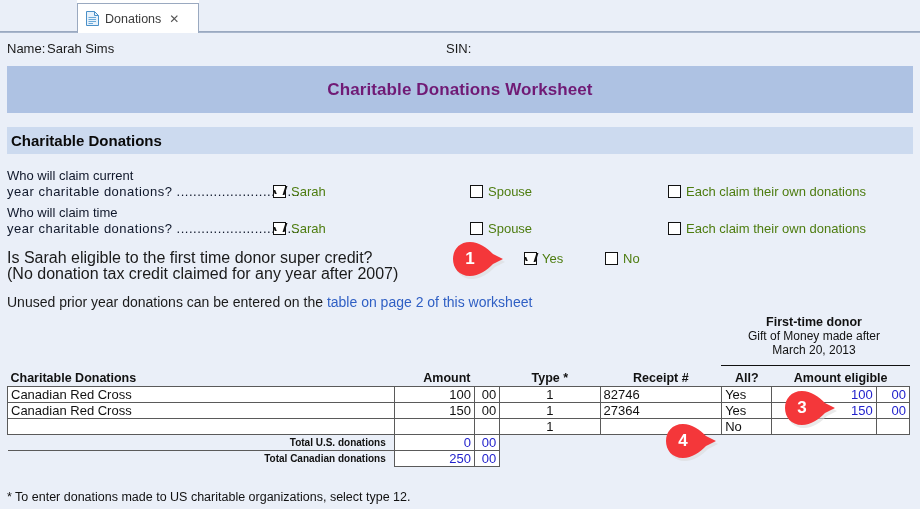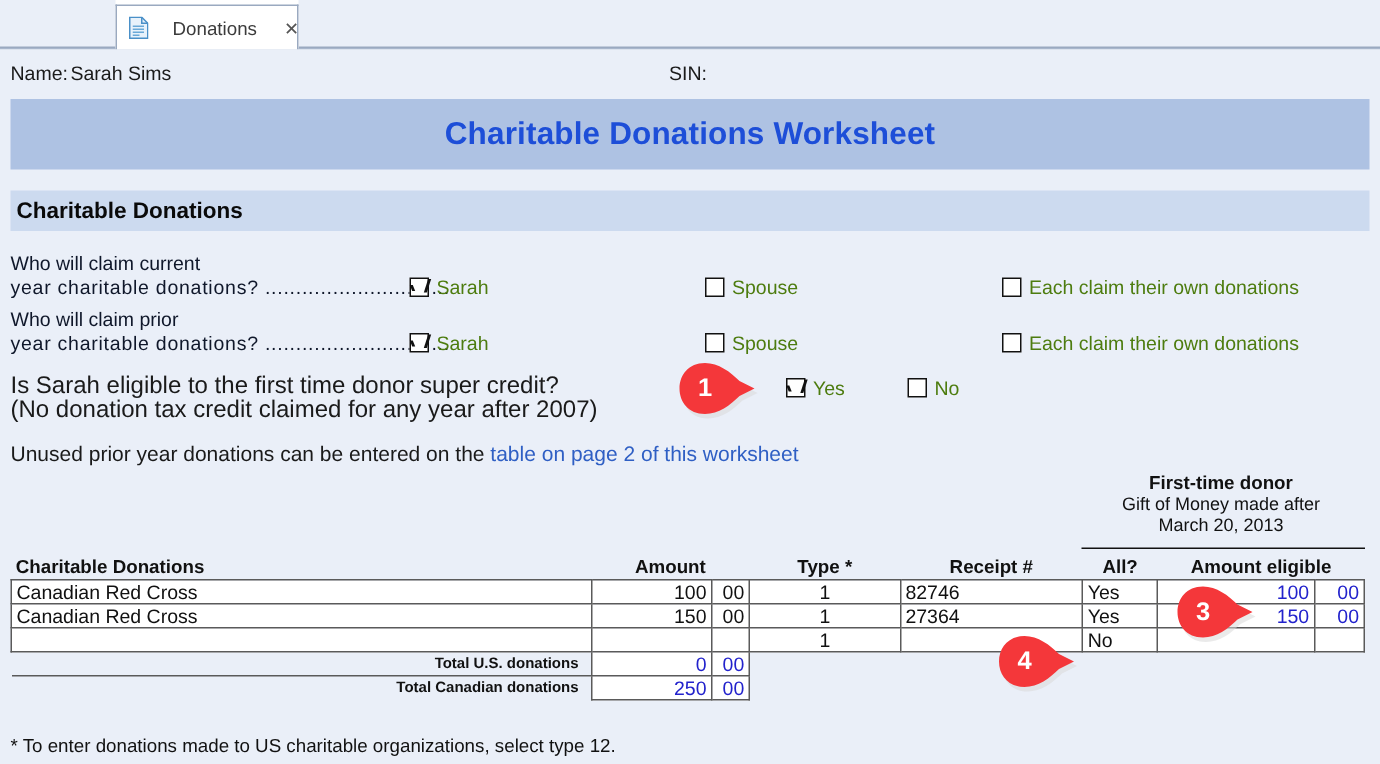--- a/index.html
+++ b/index.html
@@ -39,21 +39,21 @@
   }
   .tab {
     position: absolute; left: 77px; top: 3px;
     width: 122px; height: 30px;
     background: #ffffff;
     border: 1px solid #9aa9c0;
     border-bottom: none;
     box-sizing: border-box;
     display: flex; align-items: center;
     padding-left: 8px;
-    gap: 16px;
+    gap: 6px;
   }
   .tab-doc-icon { width: 13px; height: 15px; flex: none; display:block; }
   .tab-label {
     font-size: 12.5px; color: #3b3b3b;
     white-space: nowrap;
   }
   .tab-close {
     font-size: 12px; color: #555; margin-left: 2px;
     line-height: 1; cursor: pointer;
     font-family: "Liberation Sans", sans-serif;
@@ -79,21 +79,21 @@
   }
 
   
   .titleband {
     position: absolute; left: 7px; top: 66px;
     width: 906px; height: 47px;
     background: #aec2e3;
     display: flex; align-items: center; justify-content: center;
   }
   .titleband-text {
-    font-size: 21px; font-weight: bold; color: #1d4ed8;
+    font-size: 17px; font-weight: bold; color: #701a75;
     letter-spacing: 0.1px;
   }
 
   
   .sectionband {
     position: absolute; left: 7px; top: 127px;
     width: 906px; height: 27px;
     background: #ccdaef;
     display: flex; align-items: center;
   }
@@ -281,21 +281,21 @@
   <div class="cb-opt" style="left:470px; top:184px;">
     <span class="checkbox"></span>
     <span>Spouse</span>
   </div>
   <div class="cb-opt" style="left:668px; top:184px;">
     <span class="checkbox"></span>
     <span>Each claim their own donations</span>
   </div>
 
   <div class="q-block q2">
-    <div class="q-line">Who will claim prior</div>
+    <div class="q-line">Who will claim time</div>
     <div class="q-line dots">year charitable donations? ..............................</div>
   </div>
   <div class="cb-opt" style="left:273px; top:221px;">
     <span class="checkbox checked"></span>
     <span>Sarah</span>
   </div>
   <div class="cb-opt" style="left:470px; top:221px;">
     <span class="checkbox"></span>
     <span>Spouse</span>
   </div>

